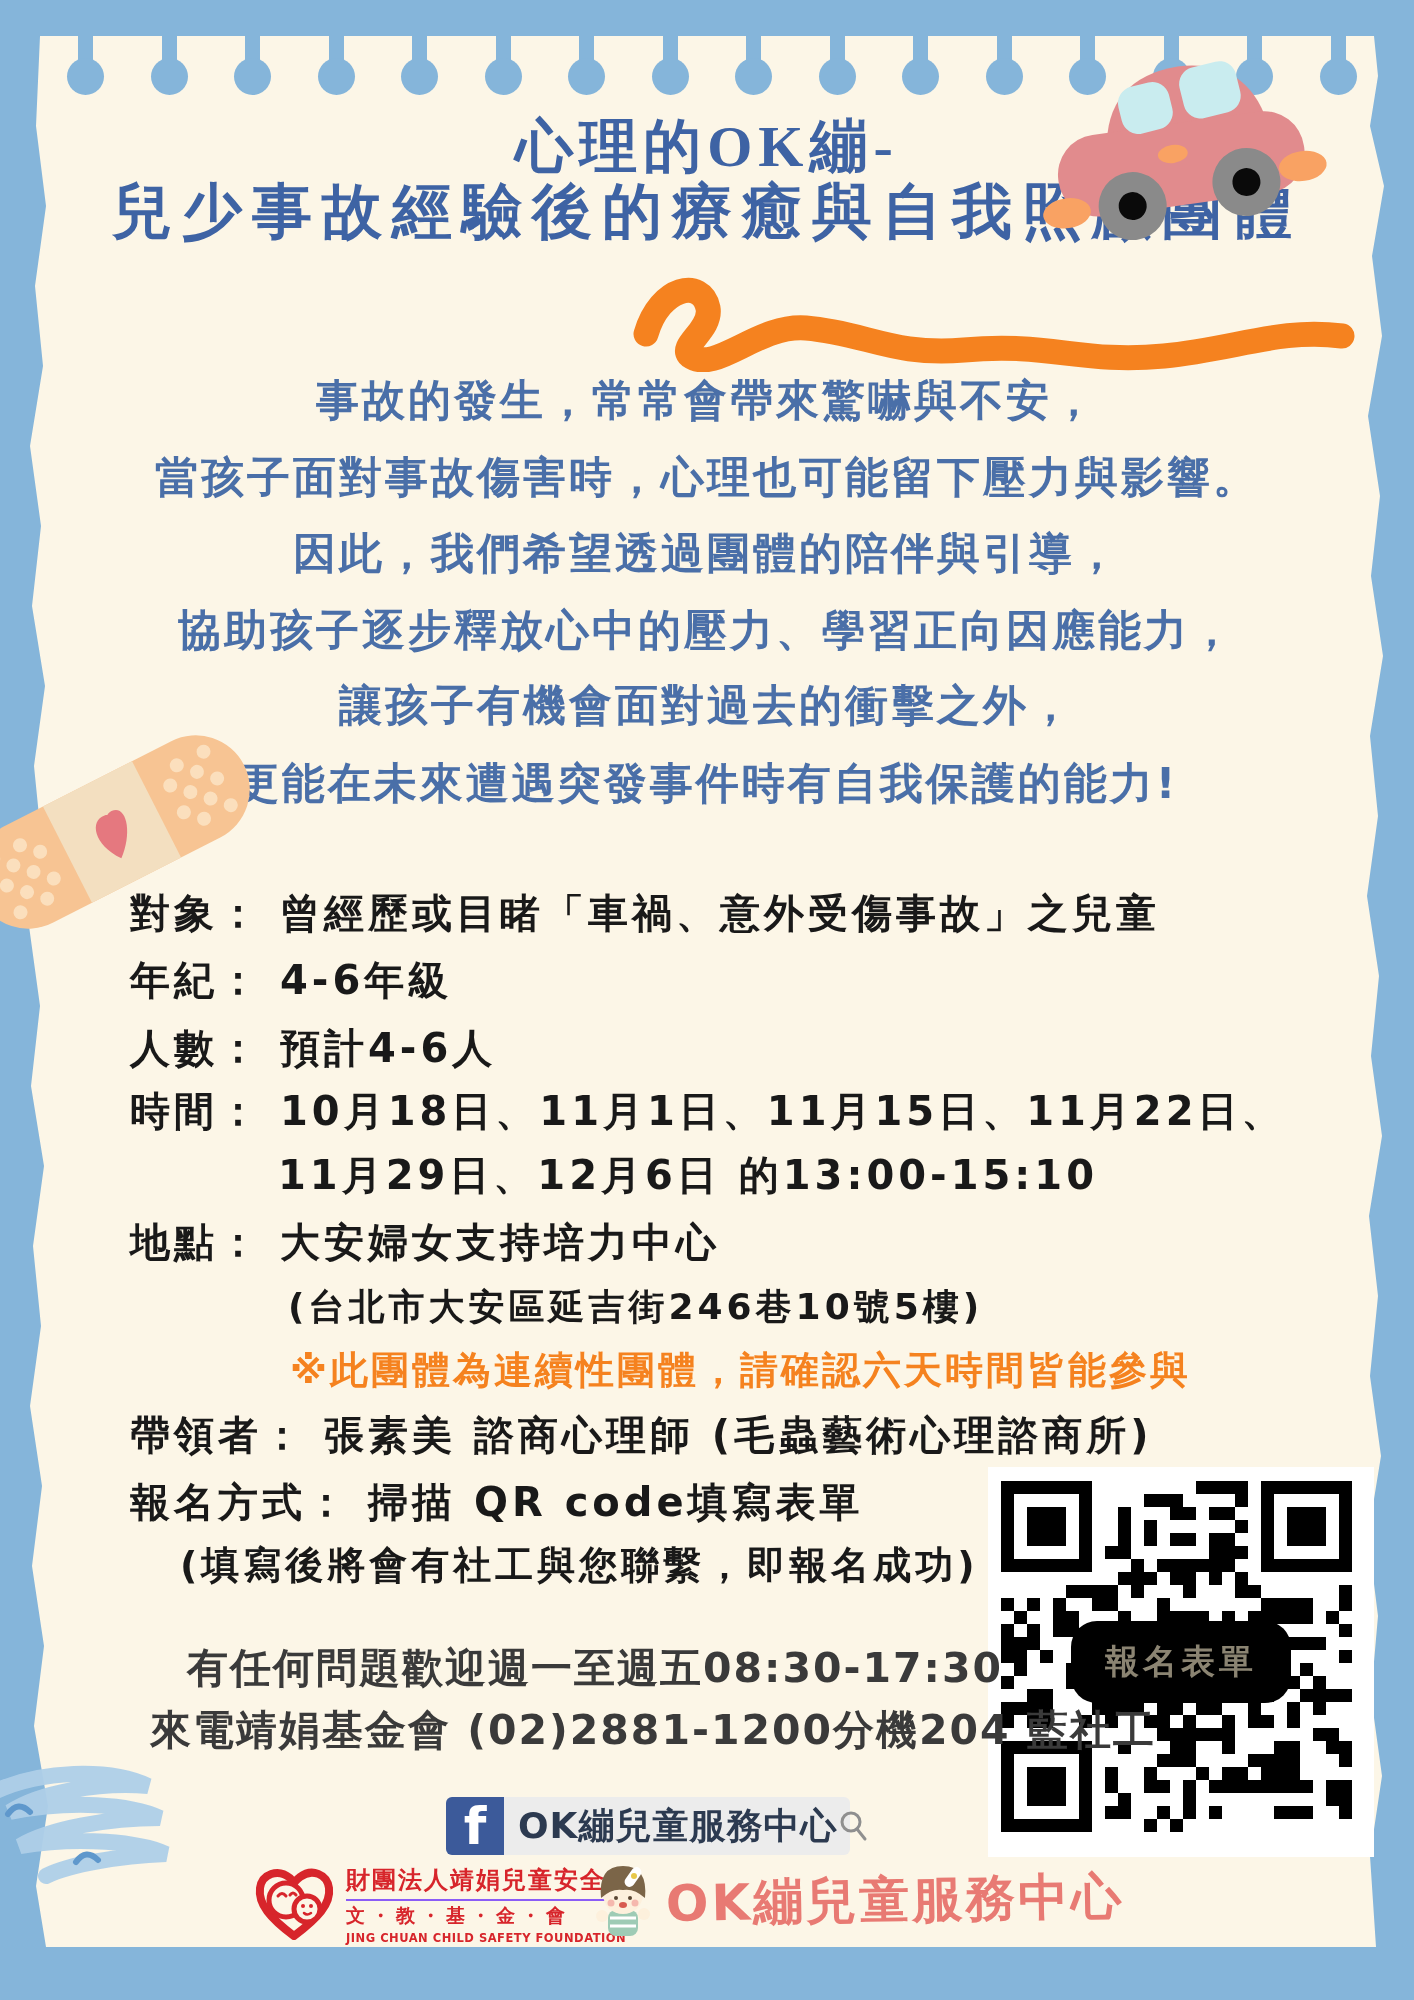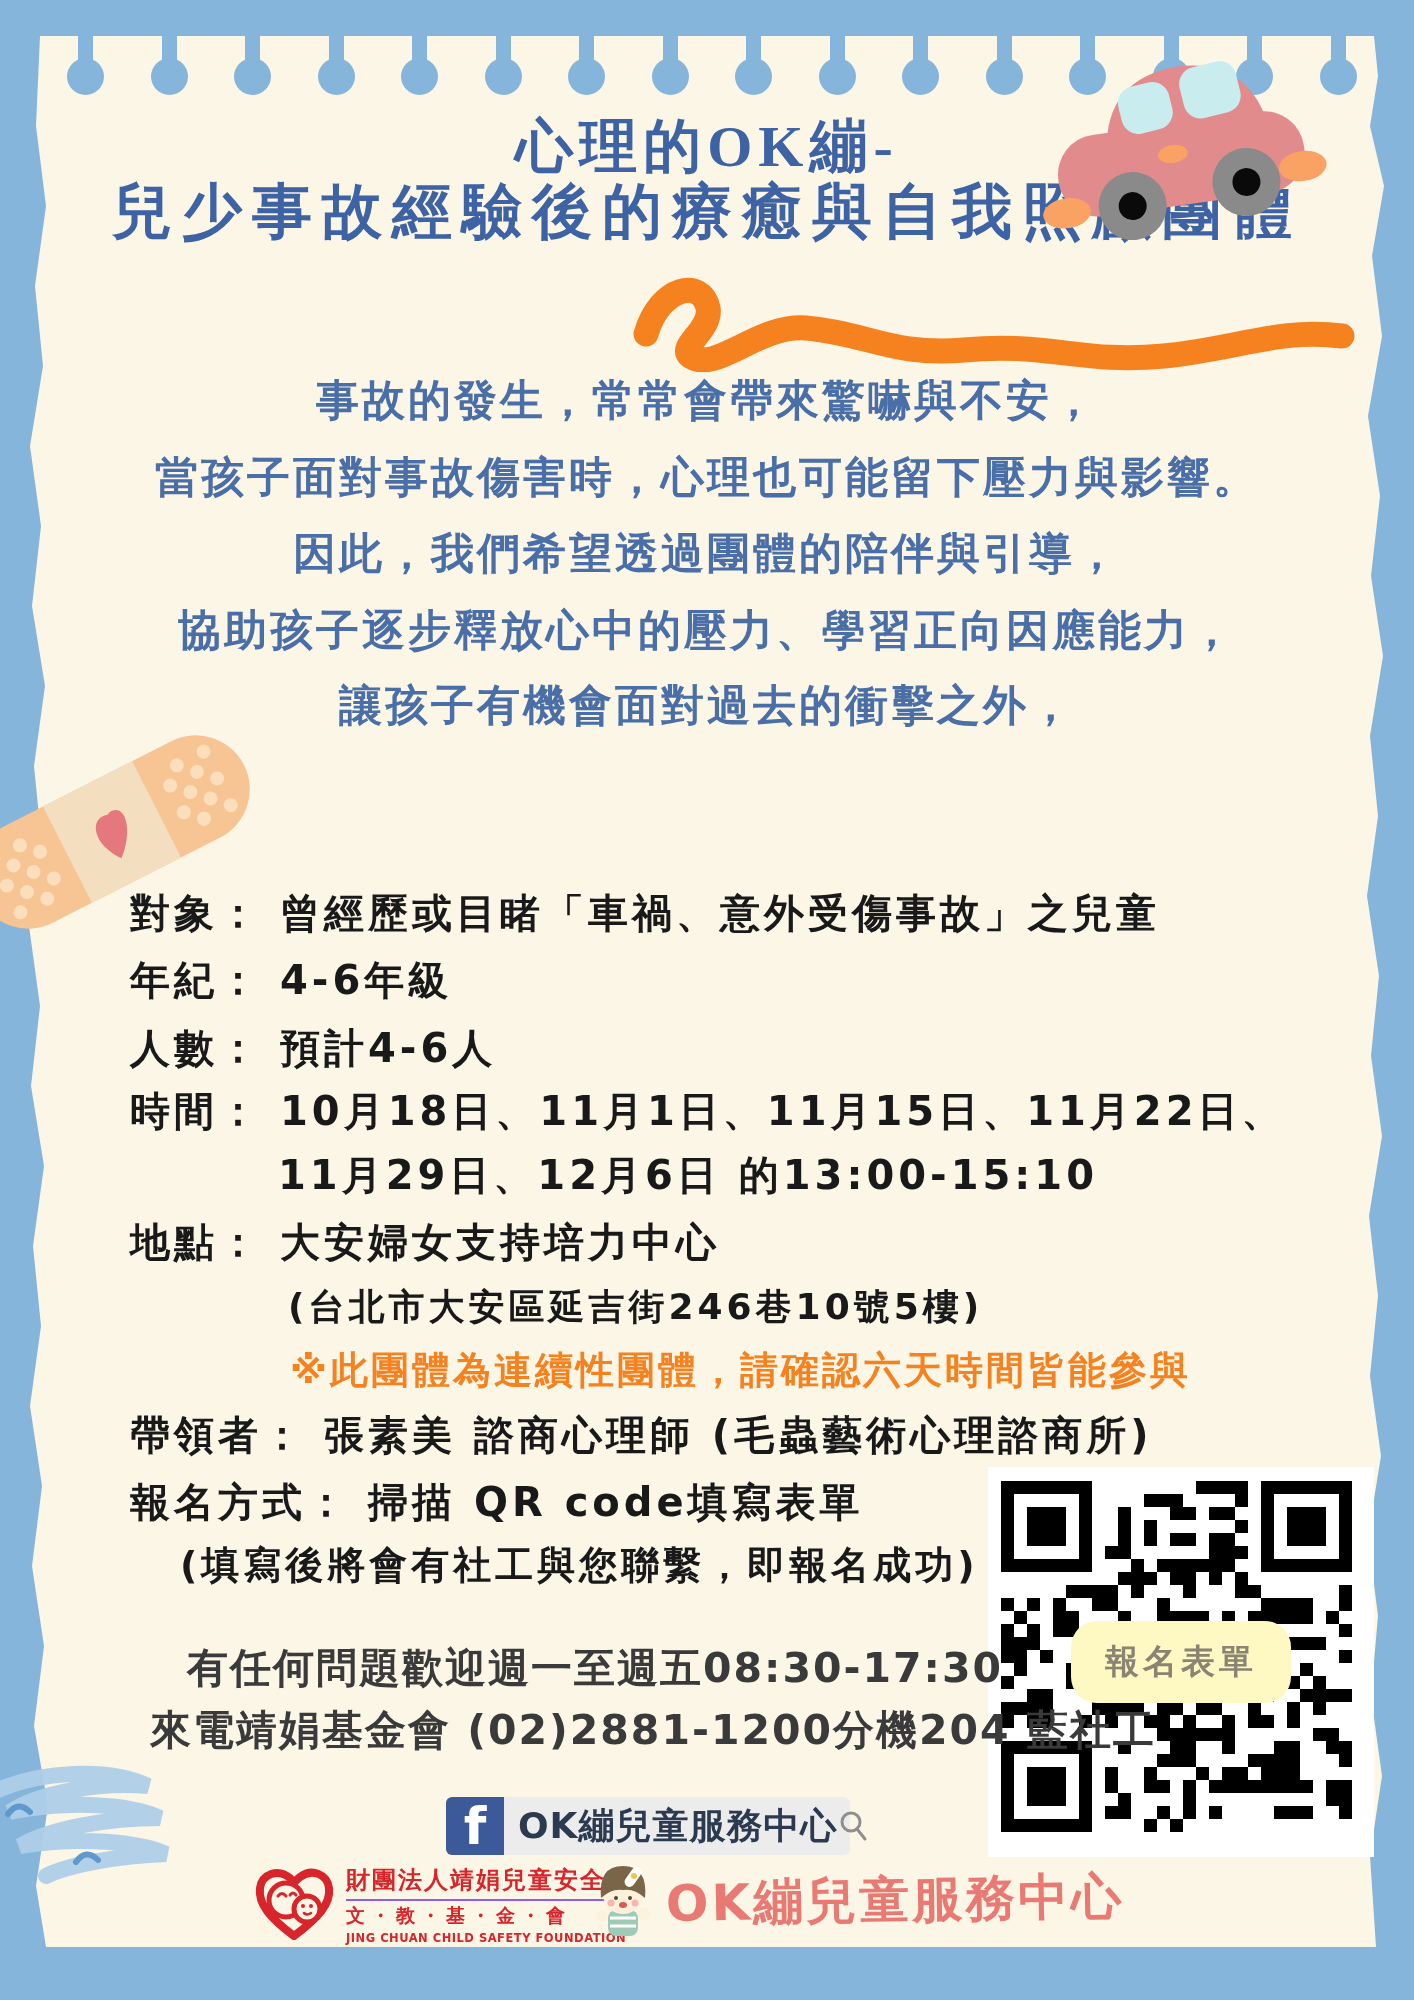--- a/index.html
+++ b/index.html
@@ -29,21 +29,21 @@
   .cont1{left:278px;}
   .cont2{left:288px;font-size:36px;}
   #notice{left:290px;color:#f5821f;font-weight:bold;font-size:38px;letter-spacing:3px;z-index:4;}
   #leader-row,#signup-row{left:130px;}
   #signup-note{left:172px;font-size:38px;margin-left:8px;}
   .contact{left:150px;width:890px;text-align:center;color:#3a3a3a;font-weight:bold;font-size:41px;letter-spacing:2px;z-index:4;}
   
   #qr-box{position:absolute;left:988px;top:1467px;width:386px;height:390px;background:#ffffff;z-index:4;}
   #qr-label{
     position:absolute;left:50%;top:50%;transform:translate(-50%,-50%);
-    background:#fef9c3;border-radius:26px;padding:18px 34px;
+    background:#000000;border-radius:26px;padding:18px 34px;
     color:#8b8472;font-size:34px;font-weight:bold;letter-spacing:4px;white-space:nowrap;
   }
   
   #fb-banner{position:absolute;left:446px;top:1797px;width:404px;height:58px;background:#ececec;border-radius:6px;z-index:4;display:flex;align-items:center;}
   #fb-logo{width:58px;height:58px;background:#3c5a9a;border-radius:6px 0 0 6px;color:#fff;font-weight:bold;font-size:52px;line-height:58px;text-align:center;flex:0 0 58px;}
   #fb-name{color:#2c3a50;font-weight:bold;font-size:36px;letter-spacing:1px;margin-left:14px;white-space:nowrap;}
   #fb-search{margin-left:auto;margin-right:16px;}
   
   #jc-logo{position:absolute;left:252px;top:1862px;width:290px;height:84px;z-index:4;display:flex;align-items:center;}
   #jc-text{margin-left:10px;}
@@ -155,20 +155,21 @@
     <svg width="730" height="100" viewBox="0 0 730 100">
       <path d="M16,62 C30,14 72,6 78,36 C82,58 48,74 60,84 C86,102 128,52 176,56 C236,61 262,84 334,78 C420,70 452,92 534,84 C606,77 650,56 712,64" fill="none" stroke="#f5821f" stroke-width="25" stroke-linecap="round"></path>
     </svg>
   </div>
 
   <div class="abs intro" style="top:372px;">事故的發生，常常會帶來驚嚇與不安，</div>
   <div class="abs intro" style="top:449px;">當孩子面對事故傷害時，心理也可能留下壓力與影響。</div>
   <div class="abs intro" style="top:525px;">因此，我們希望透過團體的陪伴與引導，</div>
   <div class="abs intro" style="top:602px;">協助孩子逐步釋放心中的壓力、學習正向因應能力，</div>
   <div class="abs intro" style="top:677px;">讓孩子有機會面對過去的衝擊之外，</div>
+  <div class="abs intro" style="top:755px;">更能在未來遭遇突發事件時有自我保護的能力!</div>
 
   <div class="abs" style="left:-38px;top:772px;z-index:5;transform:rotate(-27deg);">
     <svg width="300" height="120" viewBox="0 0 300 120">
       <rect x="2" y="6" width="296" height="108" rx="54" fill="#f7c493"></rect>
       <rect x="100" y="6" width="100" height="108" fill="#f3dfc0"></rect>
       <g fill="#fbdfbd">
         <circle cx="32" cy="30" r="7"></circle>
           <circle cx="62" cy="30" r="7"></circle>
         <circle cx="32" cy="60" r="7"></circle>
           <circle cx="62" cy="60" r="7"></circle>

